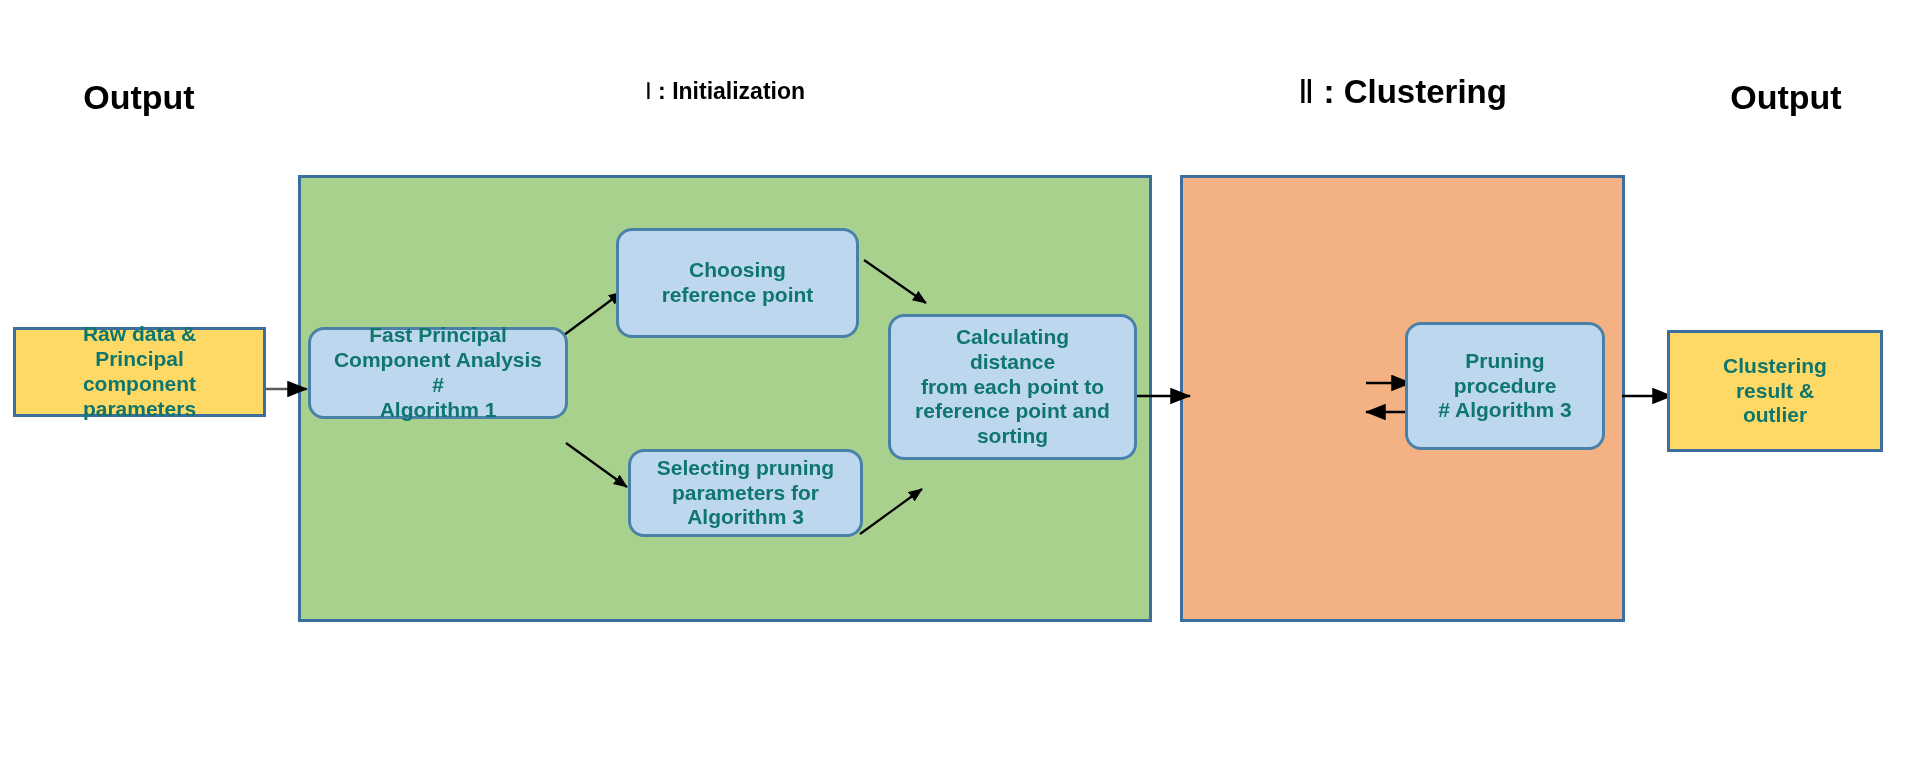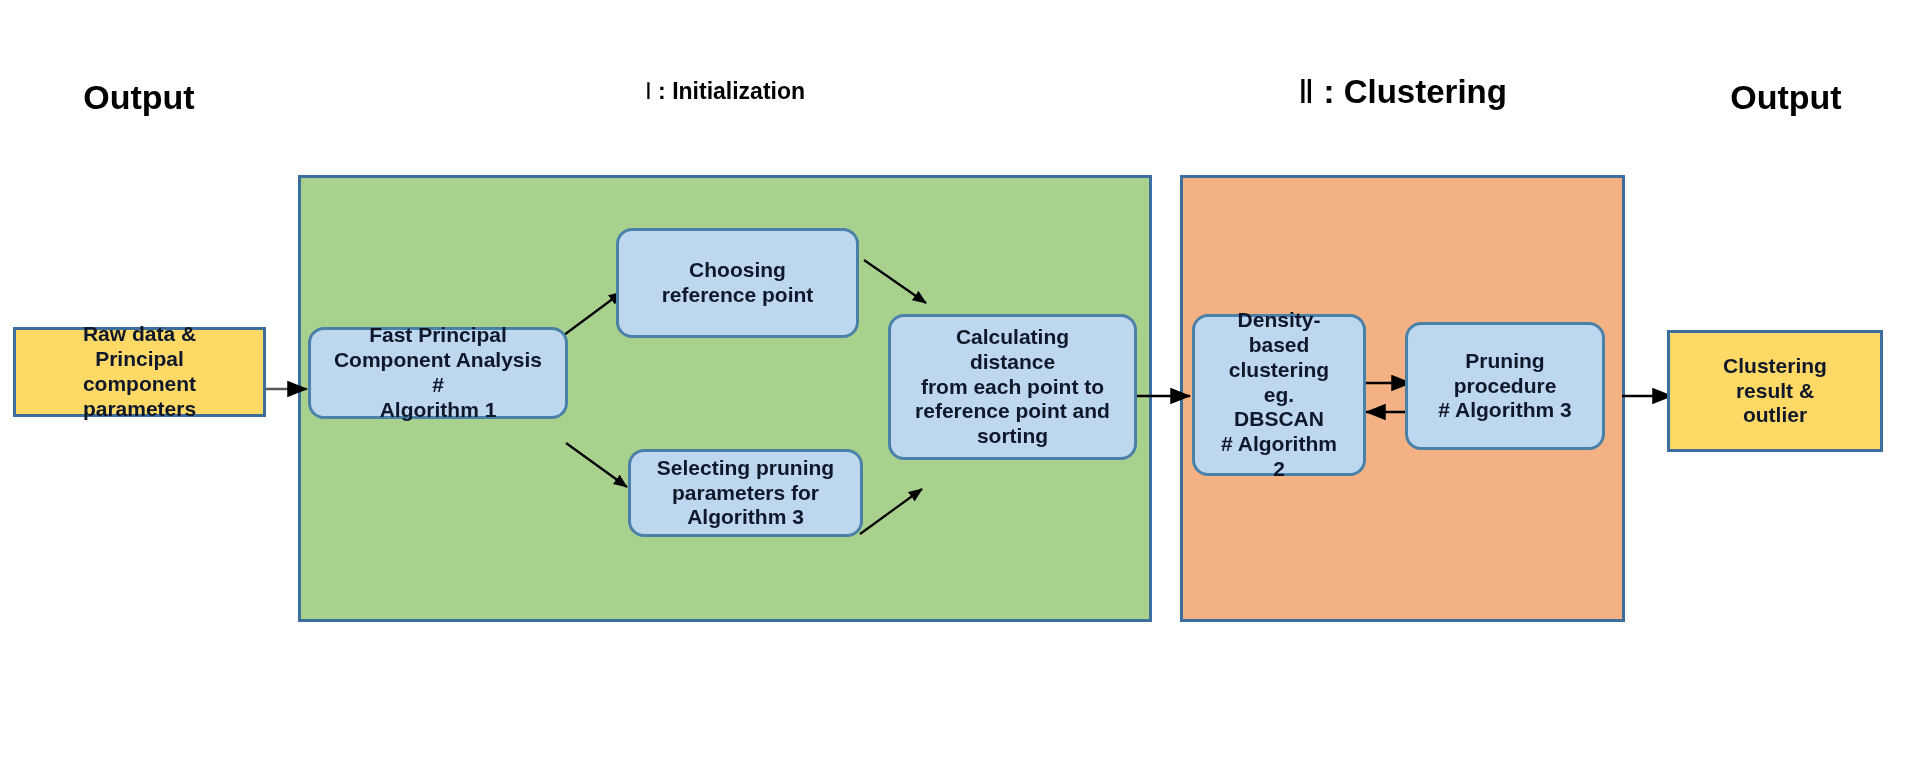--- a/index.html
+++ b/index.html
@@ -38,21 +38,21 @@
   .orange-panel { background: #f4b183; }
 
   .node {
     position: absolute;
     box-sizing: border-box;
     display: flex;
     align-items: center;
     justify-content: center;
     text-align: center;
     font-weight: bold;
-    color: #0f172a;
+    color: #0f766e;
     line-height: 1.18;
     padding: 2px 22px;
   }
   .node-yellow {
     background: #ffd966;
     border: 3px solid #3d6f9e;
     border-radius: 0;
   }
   .node-blue {
     background: #bdd7ee;
@@ -153,24 +153,20 @@
 
   <div class="node node-blue" style="left:628px; top:449px; width:235px; height:88px; font-size:21px; white-space:pre-line;">Selecting pruning
 parameters for
 Algorithm 3</div>
 
   <div class="node node-blue" style="left:888px; top:314px; width:249px; height:146px; font-size:21px; white-space:pre-line;">Calculating distance
 from each point to
 reference point and
 sorting</div>
 
-  <div class="node node-blue" style="left:1192px; top:314px; width:174px; height:162px; font-size:21px; white-space:pre-line;">Density-based
-clustering eg.
-DBSCAN
-# Algorithm 2</div>
 
   <div class="node node-blue" style="left:1405px; top:322px; width:200px; height:128px; font-size:21px; white-space:pre-line;">Pruning
 procedure
 # Algorithm 3</div>
 
   <div class="node node-yellow" style="left:1667px; top:330px; width:216px; height:122px; font-size:21px; white-space:pre-line;">Clustering result &amp;
 outlier</div>
 
 </div>
 

